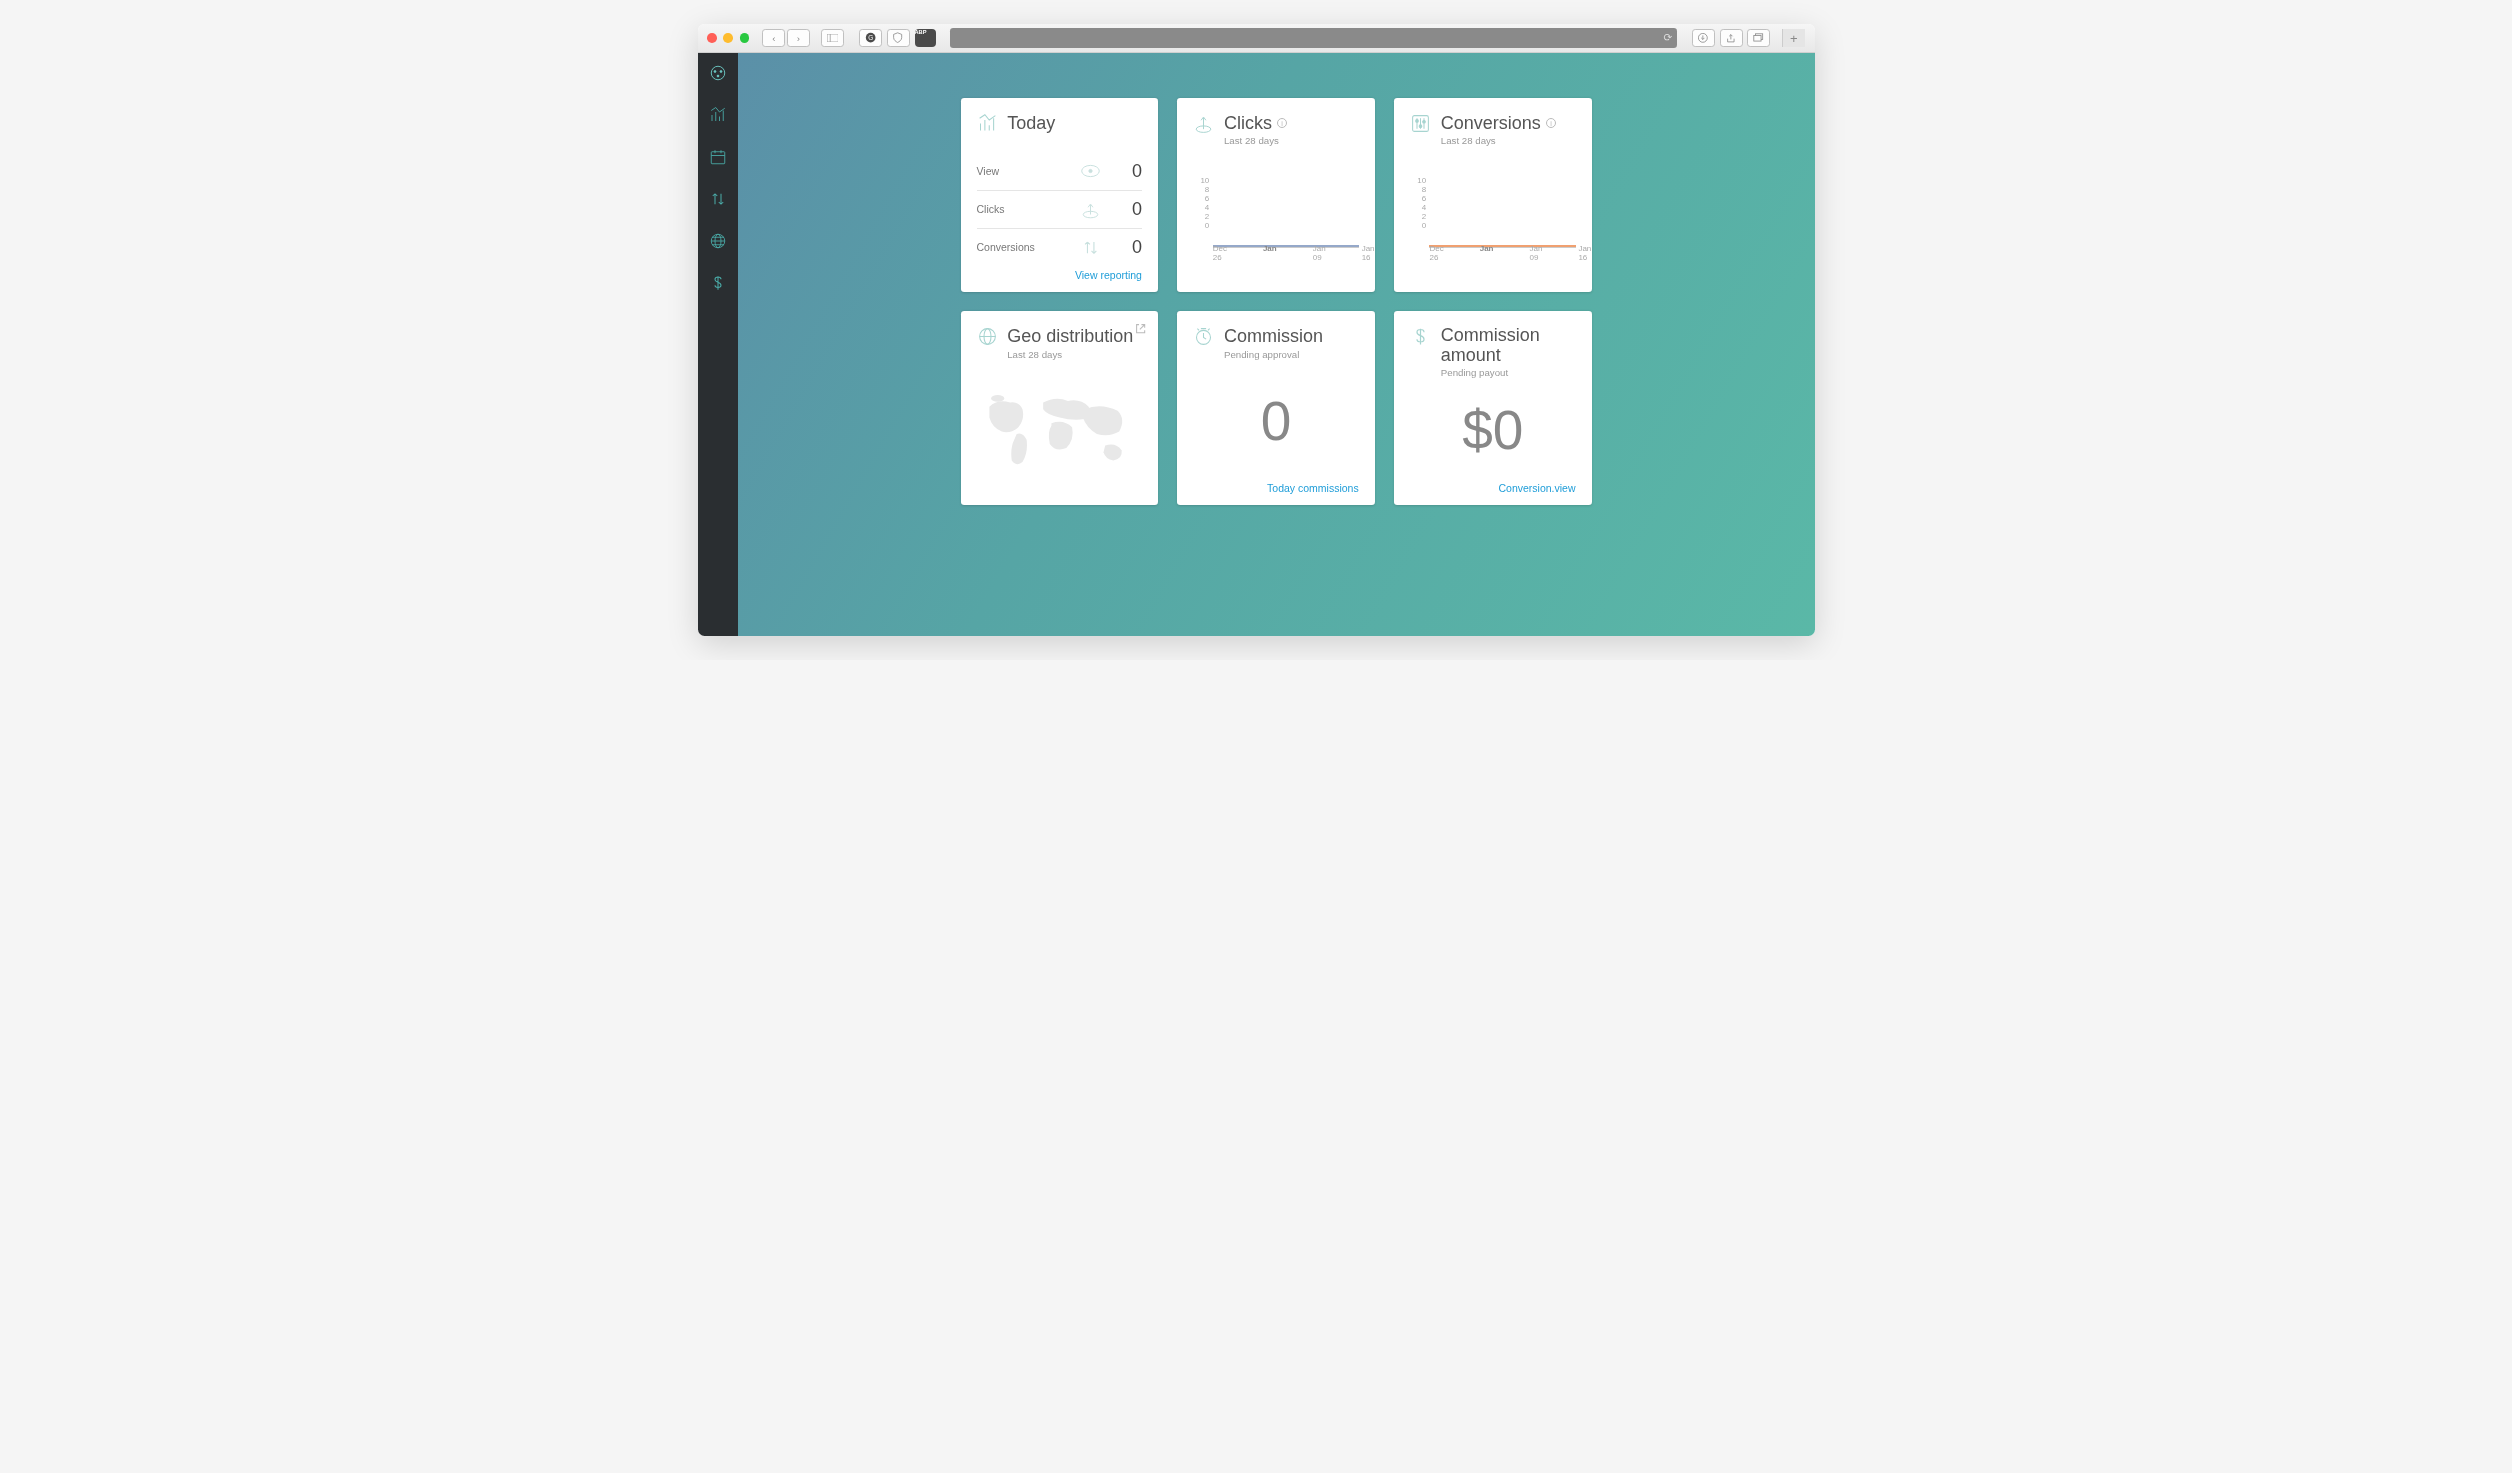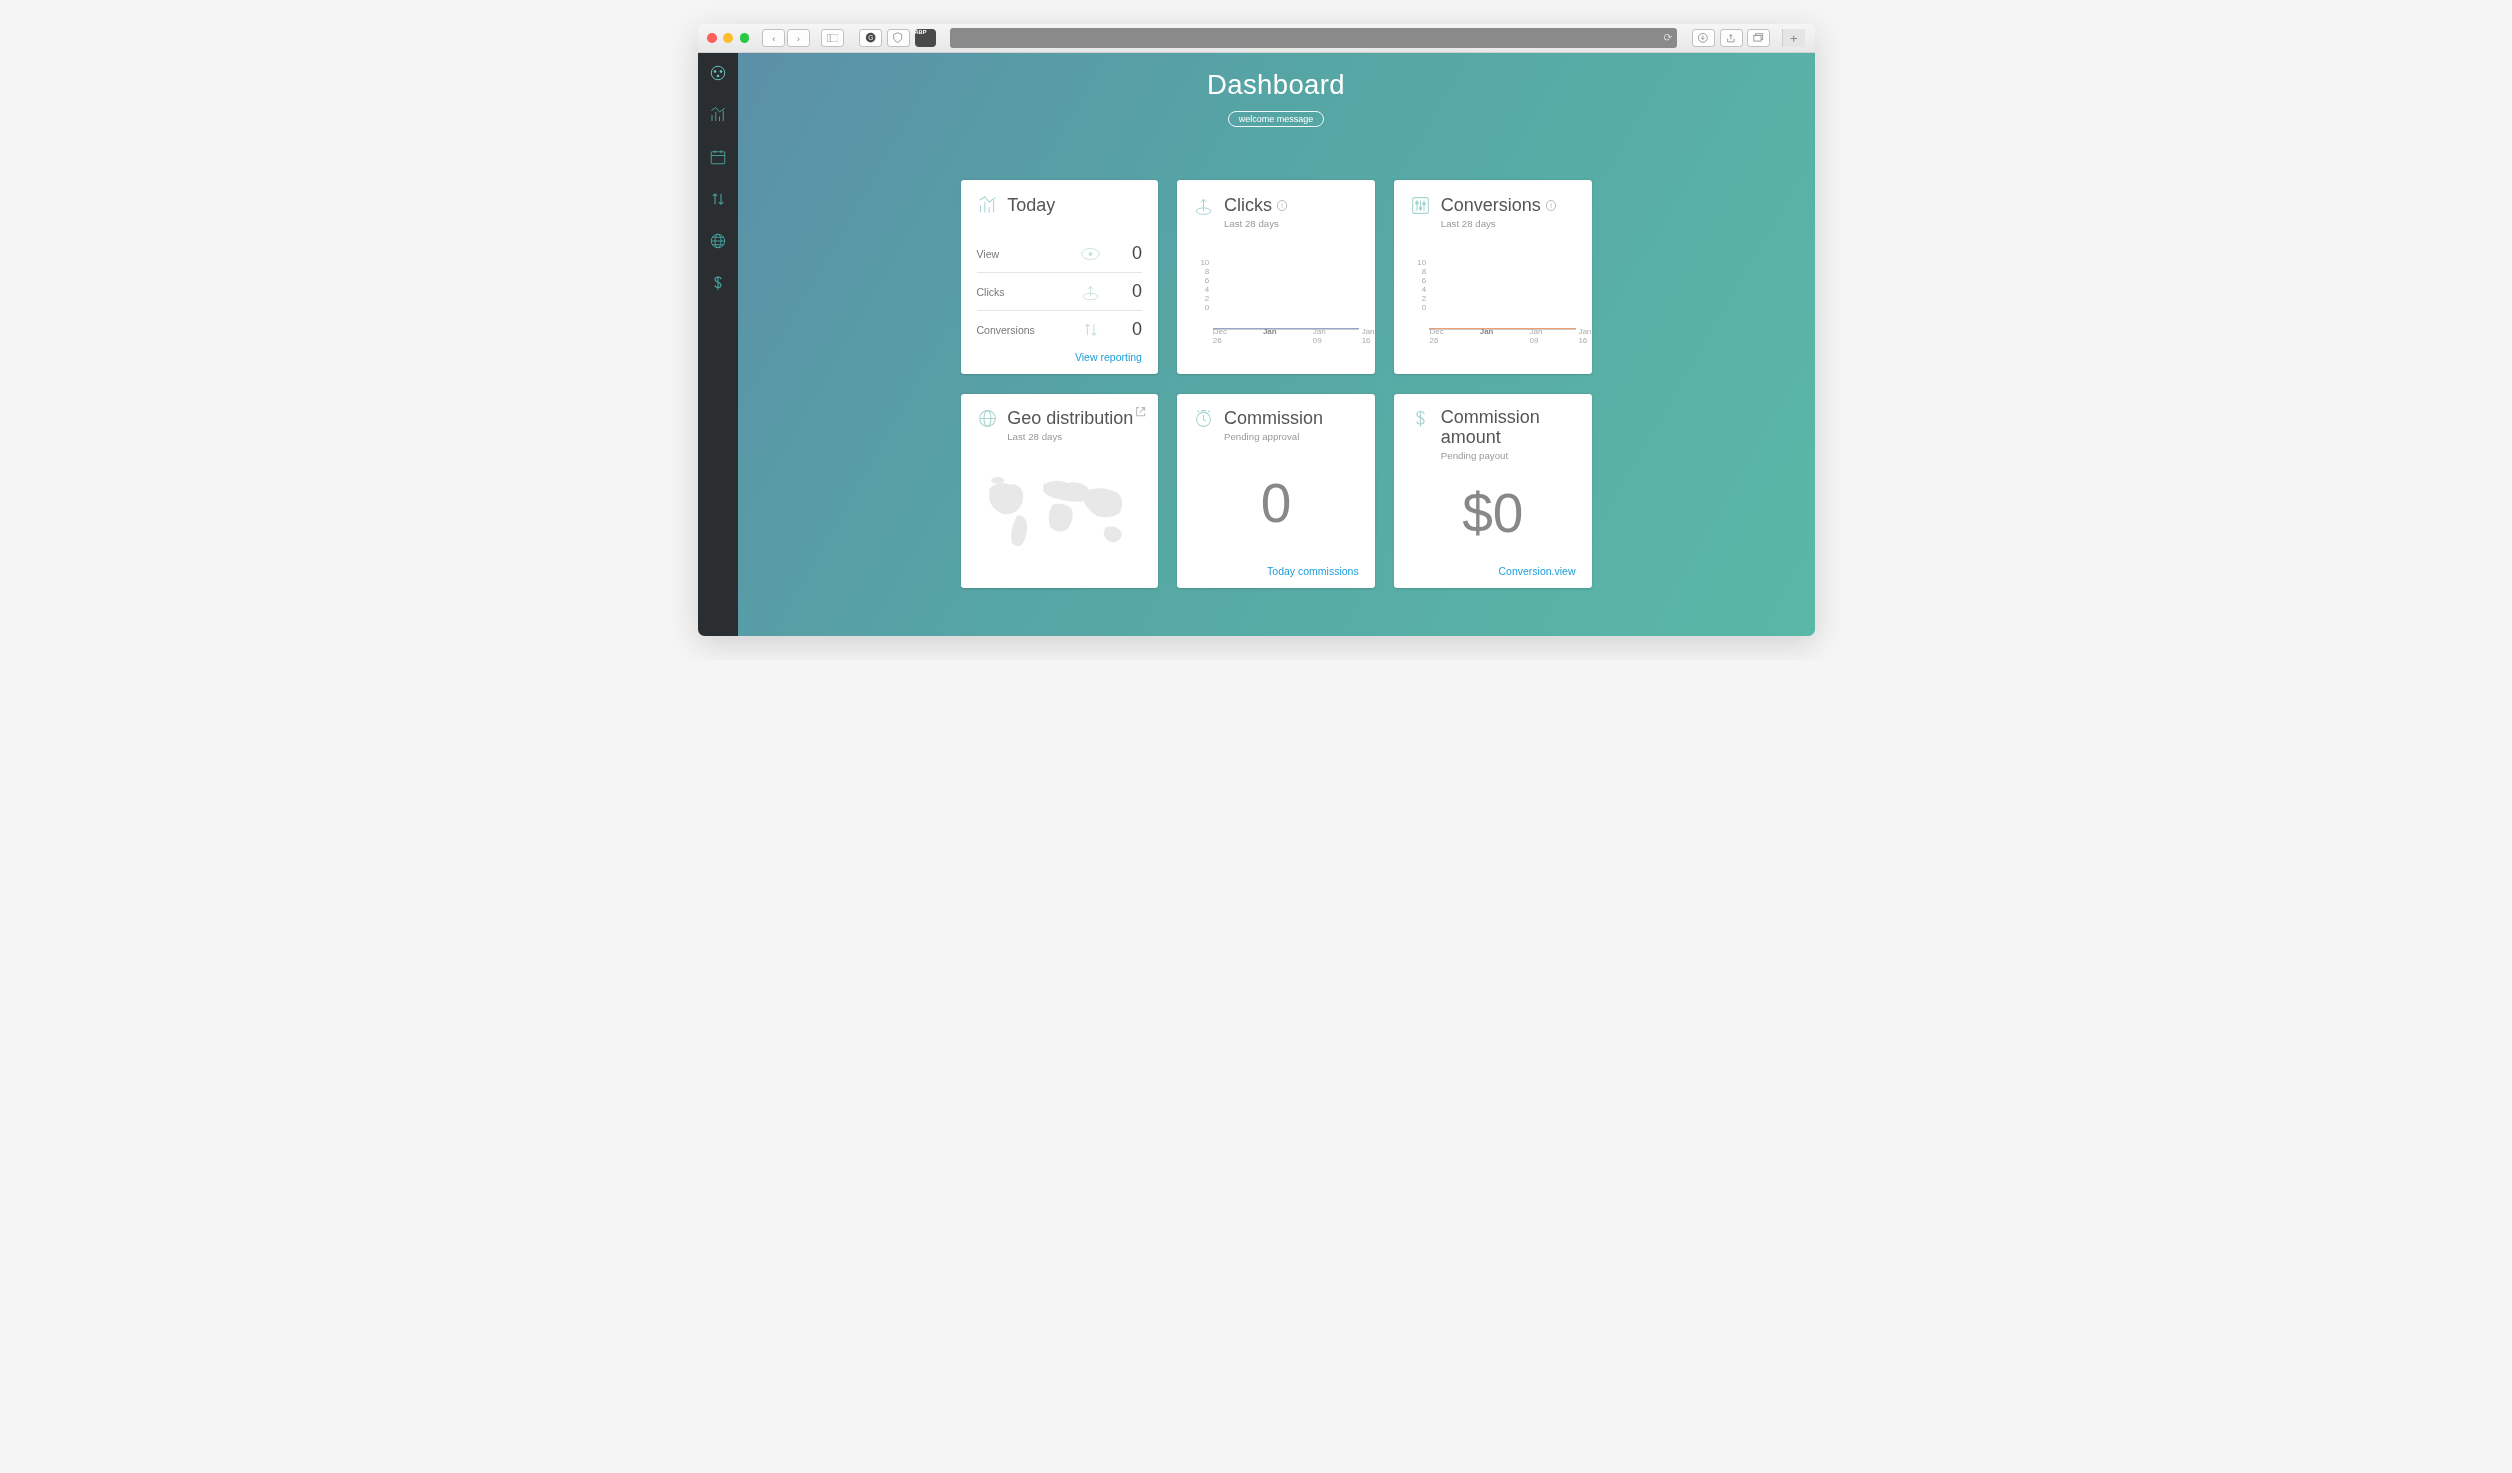--- a/index.html
+++ b/index.html
@@ -308,24 +308,20 @@
           </svg>
       </div>
       <div class="ico">
         <svg width="18" height="18" viewBox="0 0 24 24" fill="none" stroke="currentColor" stroke-width="1.4">
             <path d="M12 3 V21 M16 7 C16 5 14 4 12 4 C10 4 8 5 8 7 C8 12 16 10 16 15 C16 17 14 18 12 18 C10 18 8 17 8 15"></path>
           </svg>
       </div>
     </div>
 
     <div class="content">
-      <div class="header">
-        <h1>Dashboard</h1>
-        <span class="pill">welcome message</span>
-      </div>
 
       <div class="grid">
 
         <div class="card">
           <div class="card-head">
             <div class="card-icon">
               <svg width="21" height="21" viewBox="0 0 24 24" fill="none" stroke="currentColor" stroke-width="1.2">
                   <path d="M4 20 V12 M9 20 V8 M14 20 V14 M19 20 V6"></path>
                   <path d="M3 6 L9 2 L14 8 L21 3"></path>
                 </svg>

